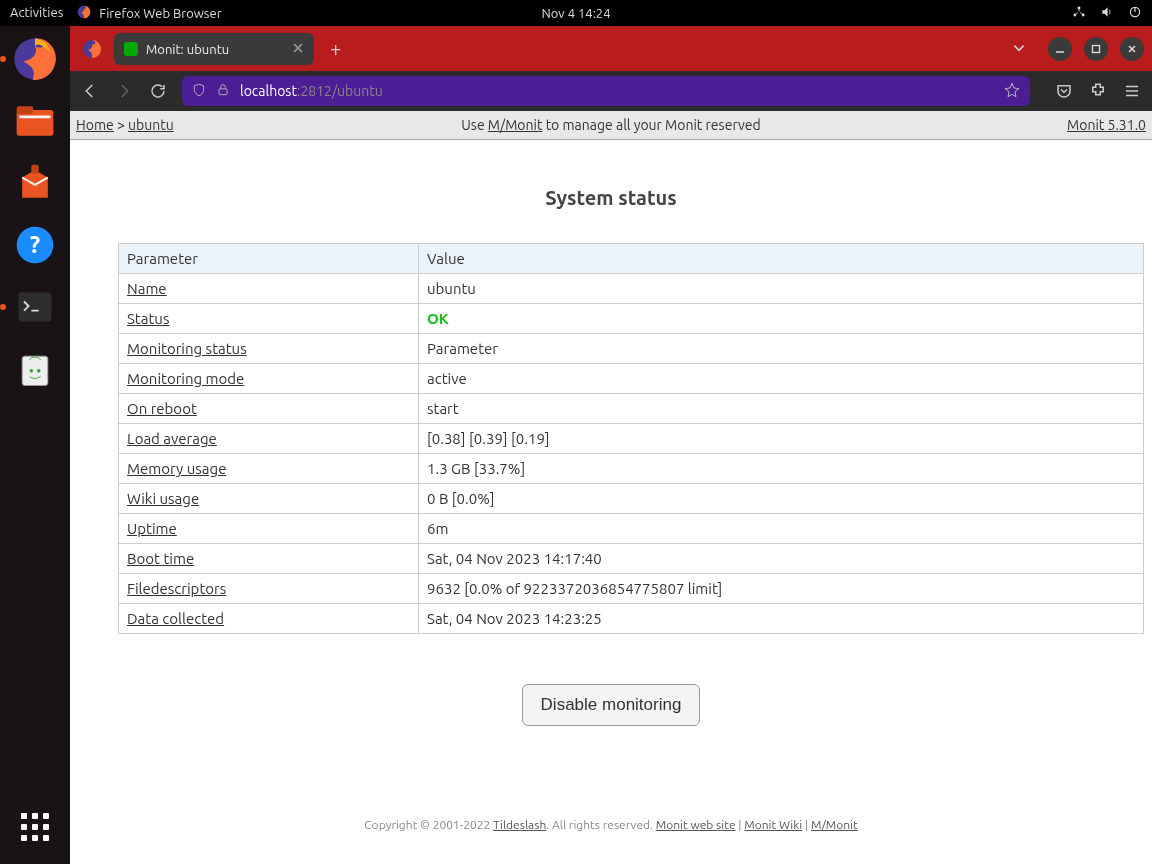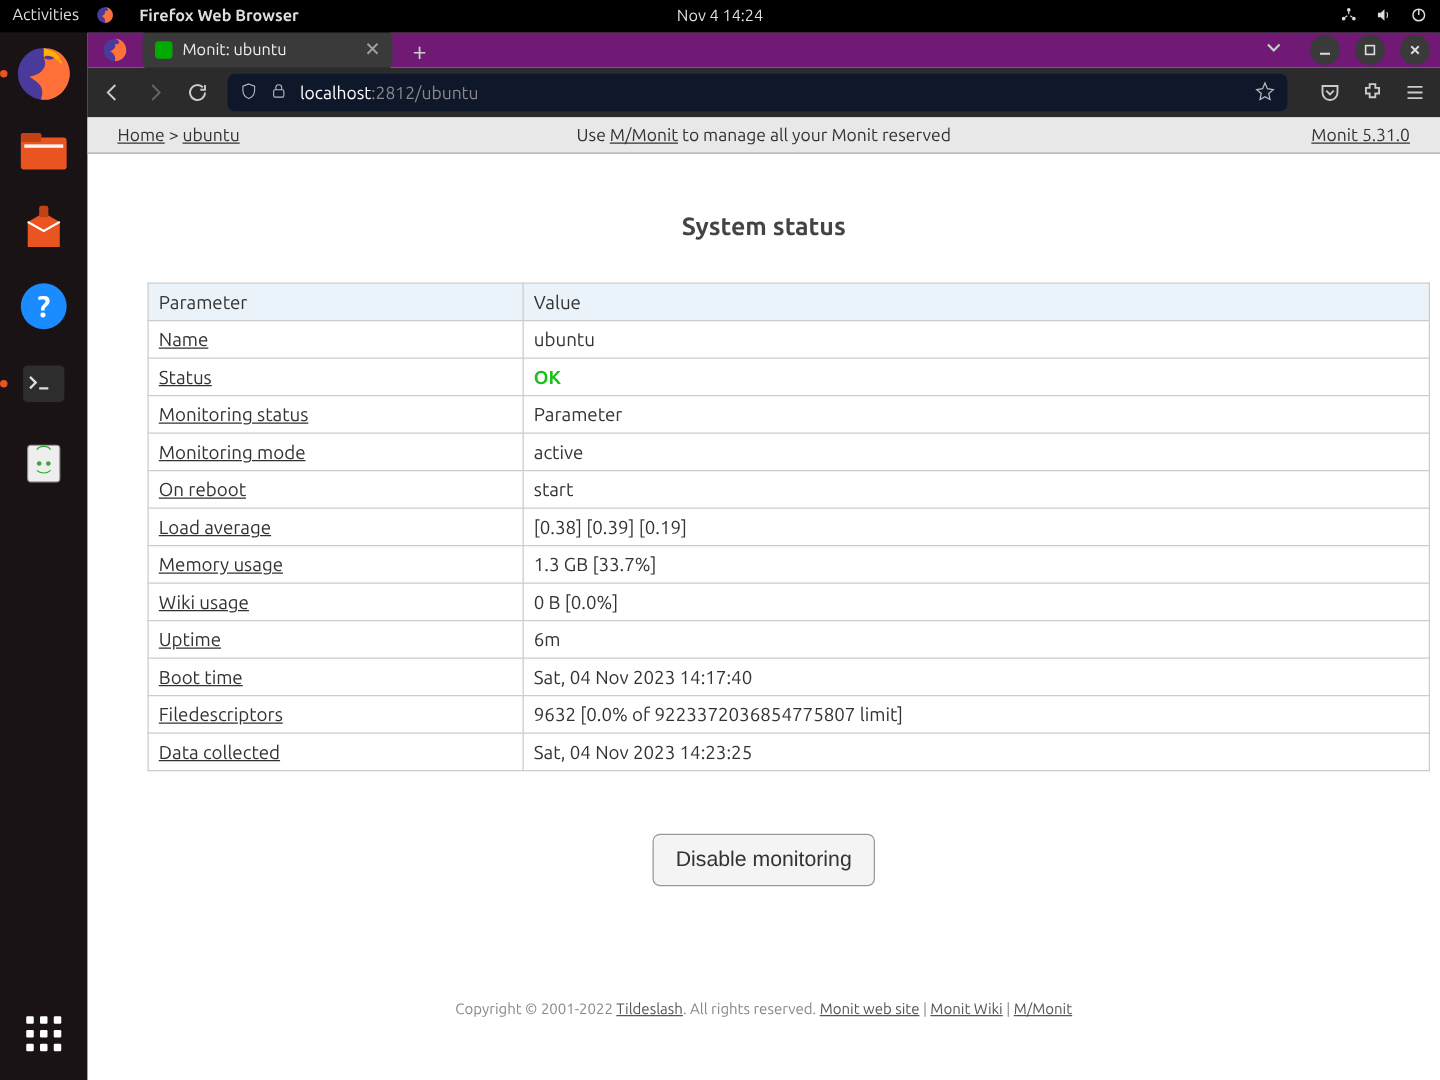--- a/index.html
+++ b/index.html
@@ -42,21 +42,21 @@
 .dock-apps {
   position: absolute; bottom: 10px; width: 54px; height: 54px;
   display: flex; align-items: center; justify-content: center;
 }
 .apps-grid { display: grid; grid-template-columns: repeat(3,6px); gap: 5px; }
 .apps-grid span { width: 6px; height: 6px; background:#fff; border-radius:1px; }
 
 .window { flex: 1; display: flex; flex-direction: column; background: #fff; }
 
 .tabstrip {
-  height: 28px; background: #701a75; display: flex; align-items: center;
+  height: 45px; background: #b91c1c; display: flex; align-items: center;
   padding: 0 8px; gap: 8px;
 }
 .tabstrip .ff-id { width: 28px; height: 28px; display:flex;align-items:center;justify-content:center; }
 .tab {
   display: flex; align-items: center; gap: 8px;
   background: #3a3a3a; color: #eee; height: 32px;
   padding: 0 10px; border-radius: 6px; font-size: 13px;
   min-width: 200px;
 }
 .tab .favicon{ width:14px;height:14px;background:#0a0;border-radius:3px; }
@@ -67,35 +67,35 @@
 .chevdown{ color:#ccc; margin-right:10px;}
 
 .navbar {
   height: 40px; background: #2b2b2b; display:flex; align-items:center;
   padding: 0 10px; gap: 14px;
 }
 .nav-icn { width:20px;height:20px;display:flex;align-items:center;justify-content:center; }
 .nav-icn svg{width:18px;height:18px;fill:#ccc;stroke:#ccc;}
 .nav-icn.dis svg{fill:#666;stroke:#666;}
 .urlbar {
-  flex:1; height:30px; background:#0f172a; border-radius:6px;
+  flex:1; height:30px; background:#4c1d95; border-radius:6px;
   display:flex; align-items:center; padding:0 10px; gap:10px; color:#ddd;
   font-size:14px;
 }
 .urlbar .shield svg,.urlbar .lock svg{width:14px;height:14px;fill:#bbb;}
 .urlbar .host{color:#fff;}
 .urlbar .port{color:#888;}
 .urlbar .path{color:#888;}
 .urlbar .star{margin-left:auto;}
 .navbar-right{display:flex;gap:14px;align-items:center;margin-left:10px;}
 
 .content { flex:1; overflow:auto; background:#fff; color:#333; }
 .monit-hdr {
   background:#e8e8e8; border-bottom:1px solid #aaa;
-  padding:6px 24px; font-size:14px; color:#333;
+  padding:6px 6px; font-size:14px; color:#333;
   display:flex; align-items:center;
 }
 .monit-hdr a{color:#333;text-decoration:underline;}
 .monit-hdr .crumb{flex:0 0 auto;}
 .monit-hdr .promo{position:absolute;left:50%;transform:translateX(-50%);}
 .monit-hdr-wrap{position:relative;}
 .monit-hdr .ver{margin-left:auto;}
 .page-body{padding:30px 28px 40px;}
 h1.title{ text-align:center; font-size:20px; color:#444; font-weight:bold; margin:16px 0 34px;}
 table.status{
@@ -116,21 +116,21 @@
   text-align:center; font-size:12px; color:#888; margin-top:92px;
 }
 .footer a{color:#555;text-decoration:underline;}
 </style>
 </head>
 <body>
 
 <div class="topbar">
   <div class="left">
     <span>Activities</span>
-    <span style="display:flex;align-items:center;gap:18px;font-weight:bold;">
+    <span style="display:flex;align-items:center;gap:6px;">
       <span class="ff-logo-mini">
         <svg viewBox="0 0 100 100">
             <circle cx="50" cy="50" r="45" fill="#4a3a9c"></circle>
             <path d="M50 5 C80 5 95 30 95 50 C95 80 70 95 50 95 C55 70 40 60 30 55 C45 50 55 40 50 25 C60 30 70 25 65 15 C60 10 55 5 50 5" fill="#ff7139"></path>
           </svg>
       </span>
       <span>Firefox Web Browser</span>
     </span>
   </div>
   <div class="center">Nov 4  14:24</div>

